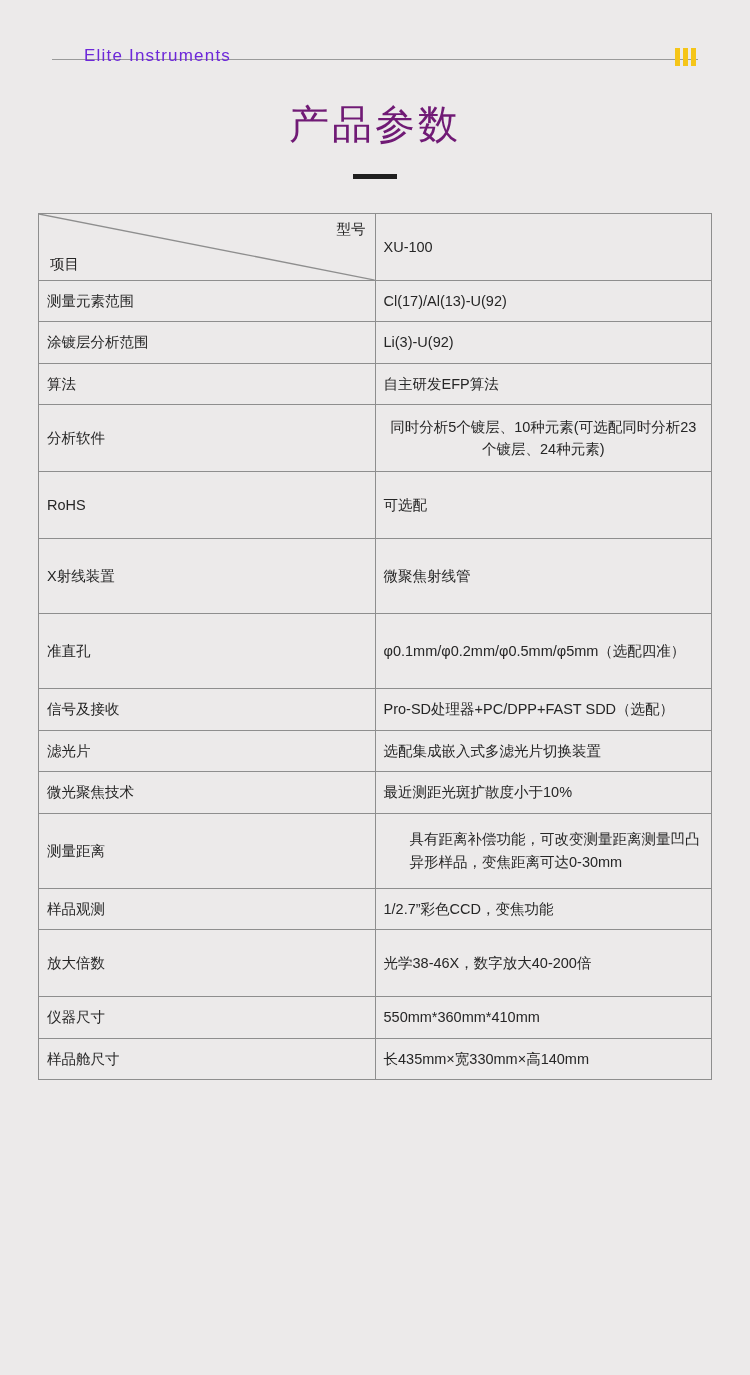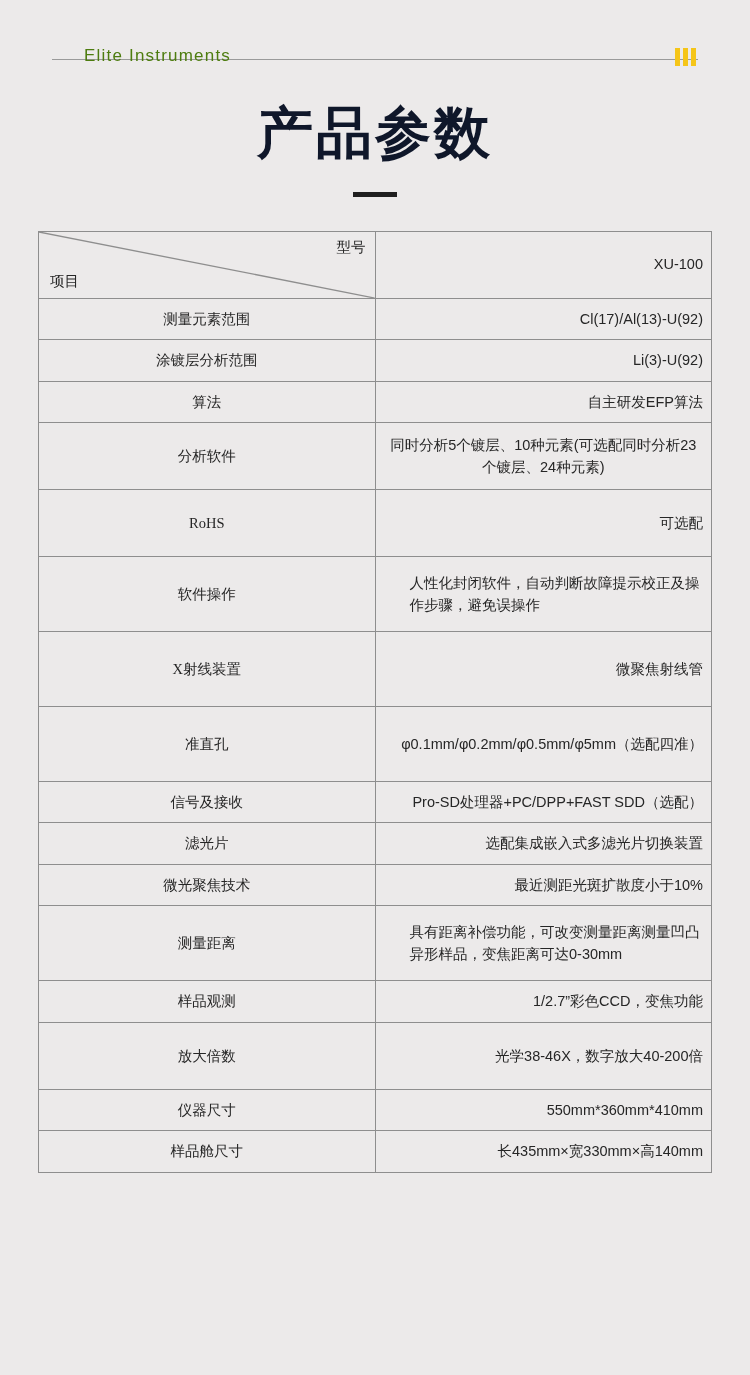--- a/index.html
+++ b/index.html
@@ -29,21 +29,21 @@
     height: 60px;
     box-sizing: border-box;
     display: flex;
     align-items: flex-start;
     justify-content: space-between;
     border-bottom: 1px solid #9a9a9a;
   }
   .brand {
     font-size: 17px;
     letter-spacing: 1.2px;
-    color: #4d7c0f;
+    color: #6d28d9;
     font-weight: 400;
     padding-left: 32px;
     padding-top: 2px;
   }
   .bars {
     display: flex;
     gap: 3px;
     padding-top: 4px;
     padding-right: 2px;
   }
@@ -55,24 +55,24 @@
   }
   .bars i:nth-child(2) { height: 18px; }
   .bars i:nth-child(3) { height: 18px; }
 
   
   .title-wrap {
     text-align: center;
     padding-top: 42px;
   }
   .title {
-    font-size: 56px;
-    font-weight: bold;
+    font-size: 40px;
+    font-weight: normal;
     letter-spacing: 3px;
-    color: #0f172a;
+    color: #701a75;
     line-height: 1.1;
   }
   .title-rule {
     width: 44px;
     height: 5px;
     background: #1f1f1f;
     margin: 28px auto 0 auto;
   }
 
   
@@ -88,26 +88,24 @@
   table.spec td {
     border: 1px solid #8e8e8e;
     font-size: 14.5px;
     color: #262626;
     padding: 9px 8px;
     line-height: 1.55;
     vertical-align: middle;
   }
   td.label {
     width: 140px;
-    text-align: center;
     white-space: nowrap;
-    font-family: Liberation Serif, serif;
   }
   td.value {
-    text-align: right;
+    text-align: left;
   }
   td.value.multi {
     text-align: center;
     padding-left: 14px;
     padding-right: 14px;
   }
   td.value.left-ind {
     text-align: left;
     padding-left: 34px;
   }
@@ -189,24 +187,20 @@
         </tr>
         <tr class="tall">
           <td class="label">分析软件</td>
           <td class="value multi">同时分析5个镀层、10种元素(可选配同时分析23个镀层、24种元素)</td>
         </tr>
         <tr class="tall">
           <td class="label">RoHS</td>
           <td class="value">可选配</td>
         </tr>
         <tr class="xtall">
-          <td class="label">软件操作</td>
-          <td class="value left-ind">人性化封闭软件，自动判断故障提示校正及操作步骤，避免误操作</td>
-        </tr>
-        <tr class="xtall">
           <td class="label">X射线装置</td>
           <td class="value">微聚焦射线管</td>
         </tr>
         <tr class="xtall">
           <td class="label">准直孔</td>
           <td class="value">φ0.1mm/φ0.2mm/φ0.5mm/φ5mm（选配四准）</td>
         </tr>
         <tr>
           <td class="label">信号及接收</td>
           <td class="value">Pro-SD处理器+PC/DPP+FAST SDD（选配）</td>

